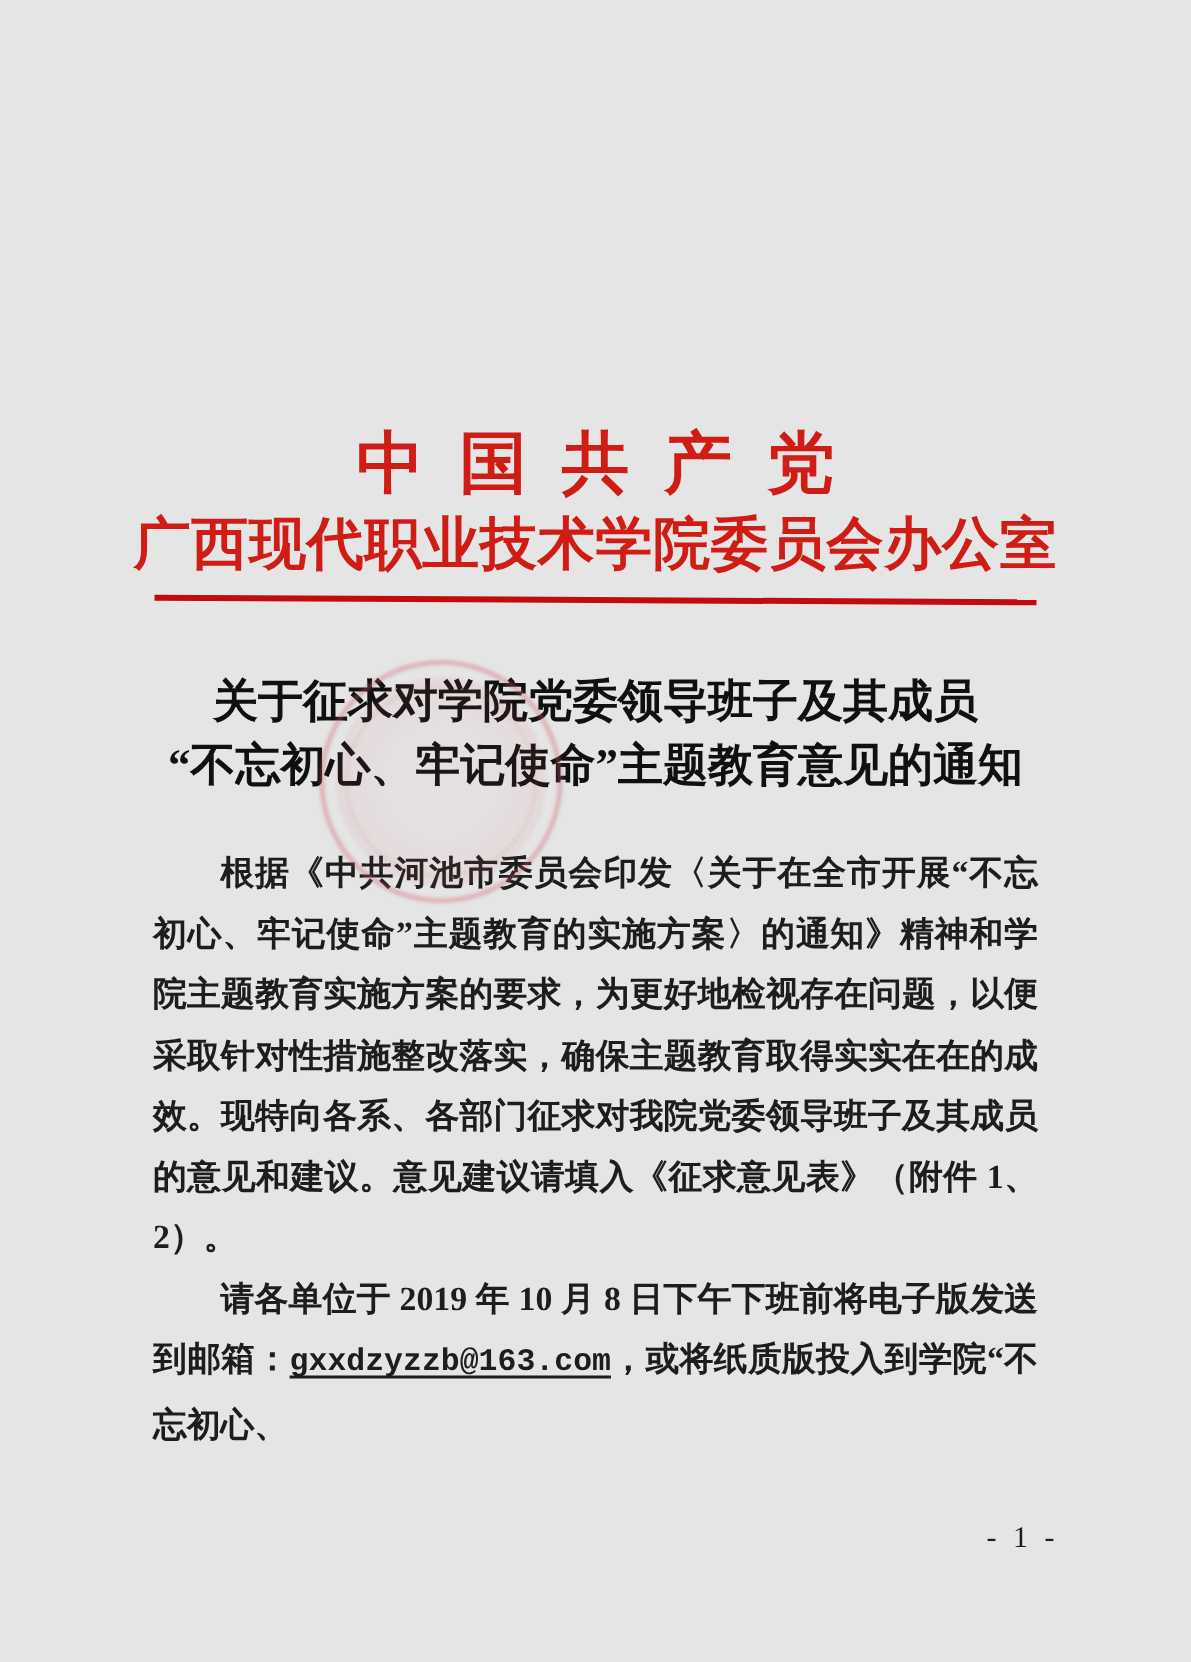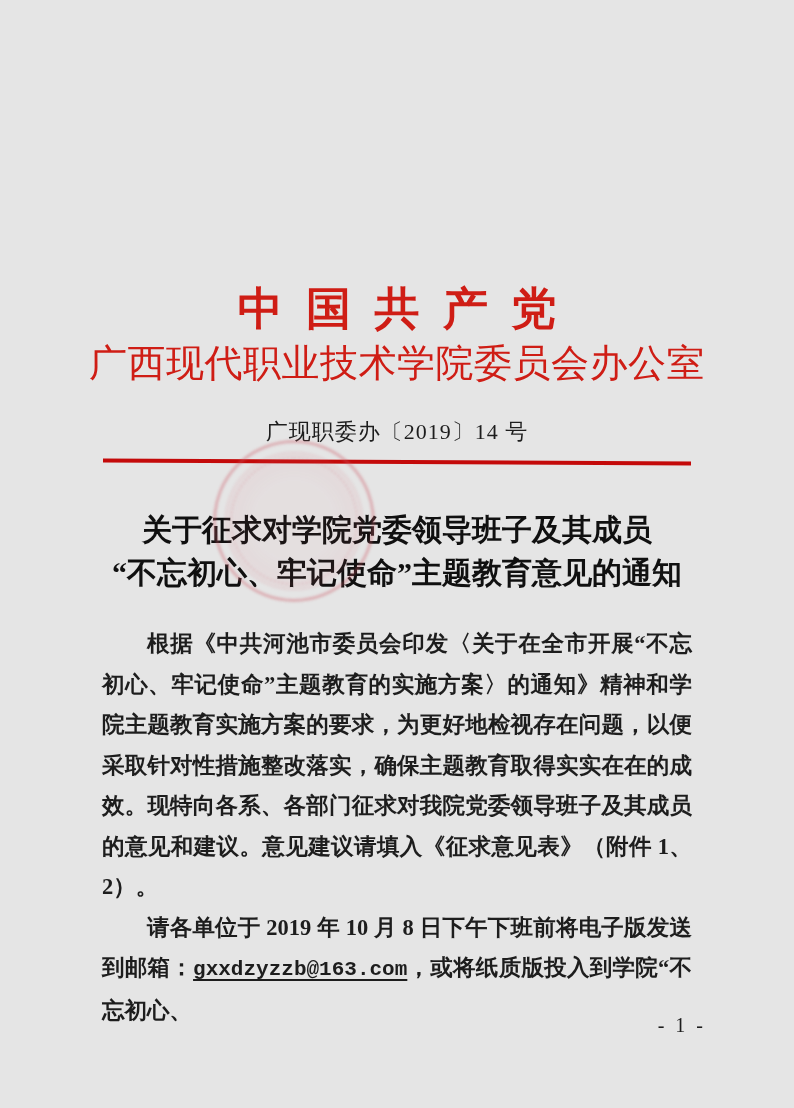--- a/index.html
+++ b/index.html
@@ -26,21 +26,21 @@
     font-size:45px;
     line-height:1.05;
     letter-spacing:0.52em;
     padding-left:0.52em; 
     white-space:nowrap;
   }
   .org-line2{
     margin-top:10px;
     text-align:center;
     color:var(--header-red);
-    font-weight:normal;
+    font-weight:bold;
     font-size:38px;
     line-height:1.1;
     letter-spacing:0.5px;
     white-space:nowrap;
   }
   .doc-number{
     margin-top:32px;
     text-align:center;
     font-size:22px;
     letter-spacing:1px;
@@ -113,21 +113,20 @@
 </style>
 </head>
 <body>
 
 <div class="page">
 
   <div class="org-line1">中国共产党</div>
 
   <div class="org-line2">广西现代职业技术学院委员会办公室</div>
 
-  <div class="doc-number">广现职委办〔2019〕14 号</div>
 
   <div class="red-rule"></div>
 
   <div class="doc-title">
     <div>关于征求对学院党委领导班子及其成员</div>
     <div>“不忘初心、牢记使命”主题教育意见的通知</div>
   </div>
 
   <div class="body-text">
     <p class="para">根据《中共河池市委员会印发〈关于在全市开展“不忘初心、牢记使命”主题教育的实施方案〉的通知》精神和学院主题教育实施方案的要求，为更好地检视存在问题，以便采取针对性措施整改落实，确保主题教育取得实实在在的成效。现特向各系、各部门征求对我院党委领导班子及其成员的意见和建议。意见建议请填入《征求意见表》（附件 1、2）。</p>

